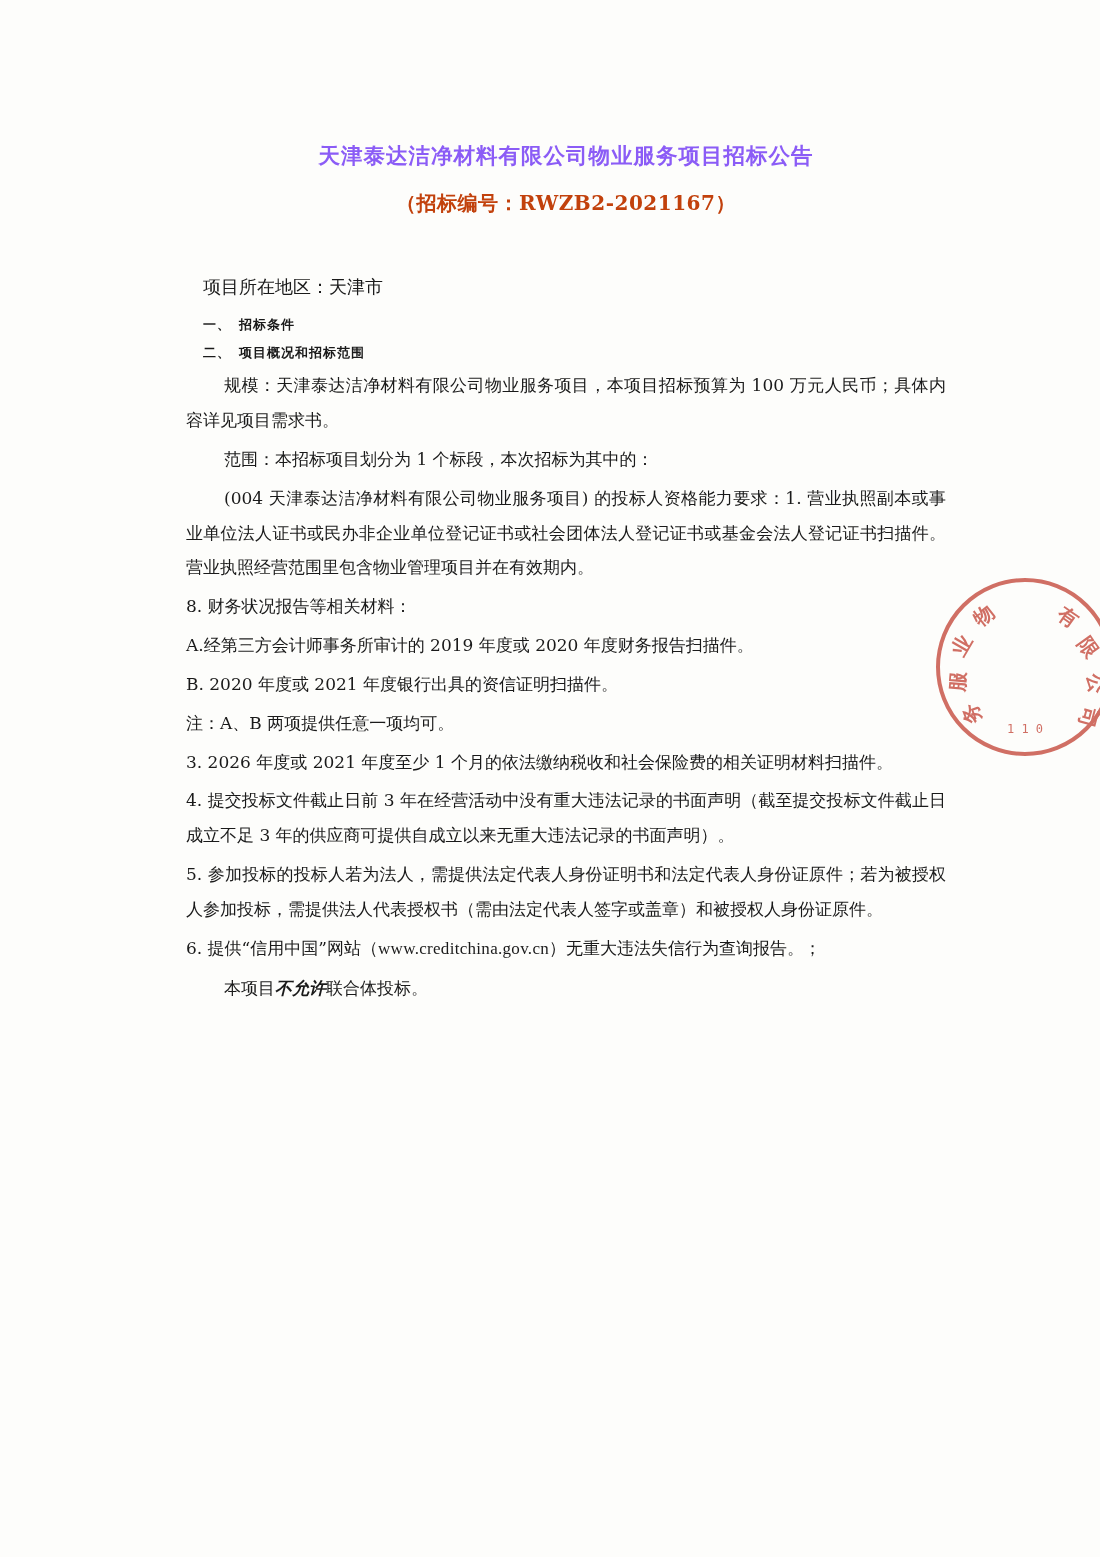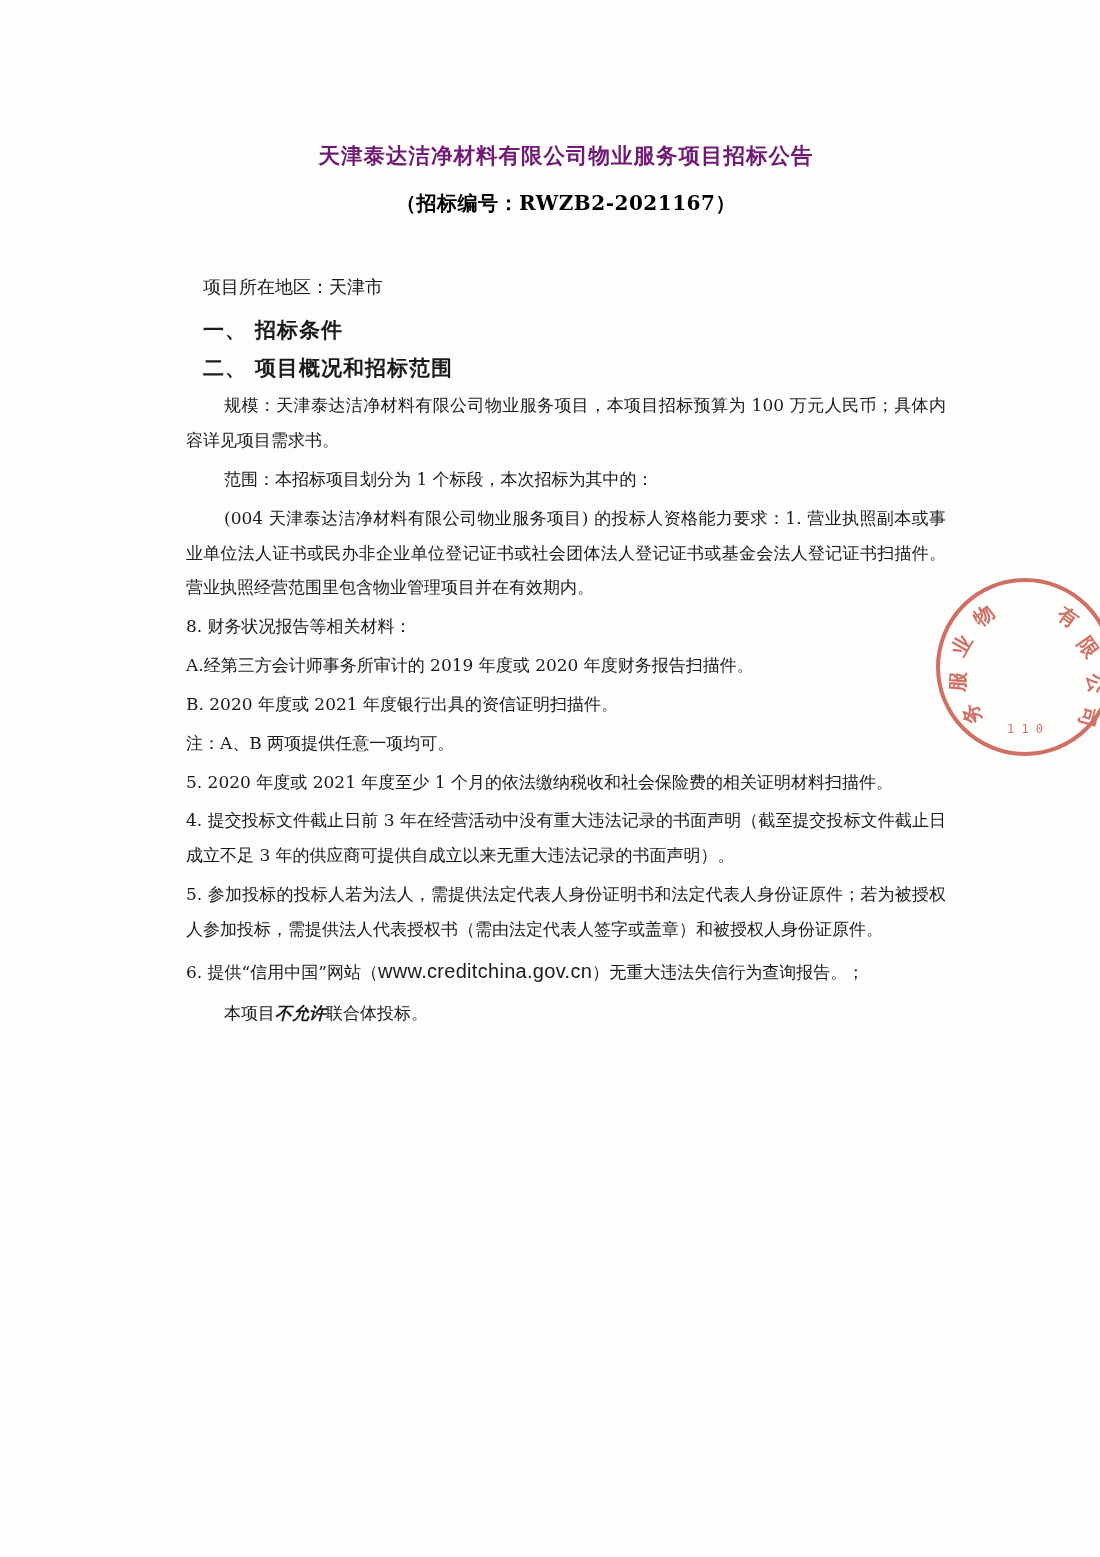--- a/index.html
+++ b/index.html
@@ -26,62 +26,62 @@
     top: 140px;
     width: 760px;
   }
   .doc-title {
     text-align: center;
     font-size: 21.5px;
     font-weight: bold;
     letter-spacing: 1px;
     line-height: 1.5;
     margin: 0 0 18px 0;
-    color: #701a75;
+    color: #8b5cf6;
   }
   .doc-subtitle {
     text-align: center;
     font-size: 20px;
     font-weight: bold;
     letter-spacing: 0.5px;
     margin: 0 0 52px 0;
-    color: #000000;
+    color: #c2410c;
   }
   .line {
     font-size: 18px;
     line-height: 2.05;
     margin: 0 0 6px 0;
     text-align: justify;
   }
   .line.indent1 {
     text-indent: 17px;
   }
   .heading {
-    font-size: 21px;
+    font-size: 13px;
     font-weight: bold;
     margin: 10px 0 6px 0;
     text-indent: 17px;
     letter-spacing: 1px;
   }
   .heading .num {
     margin-right: 8px;
   }
   .para {
     font-size: 17px;
     line-height: 2.05;
     text-align: justify;
     margin: 0 0 4px 0;
     text-indent: 38px;
   }
   .para.noindent {
     text-indent: 0;
   }
   .mono {
-    font-family: Liberation Sans, sans-serif;
-    font-size: 20px;
+    font-family: Liberation Serif, serif;
+    font-size: 17px;
     letter-spacing: 0.3px;
   }
   .italic-bold {
     font-style: italic;
     font-weight: bold;
   }
   .stamp {
     position: absolute;
     right: -14px;
     top: 578px;
@@ -132,21 +132,21 @@
       <span class="num">二、</span><span>项目概况和招标范围</span>
     </p>
     <p class="para">规模：天津泰达洁净材料有限公司物业服务项目，本项目招标预算为 100 万元人民币；具体内容详见项目需求书。</p>
     <p class="para">范围：本招标项目划分为 1 个标段，本次招标为其中的：</p>
 
     <p class="para">(004 天津泰达洁净材料有限公司物业服务项目) 的投标人资格能力要求：1. 营业执照副本或事业单位法人证书或民办非企业单位登记证书或社会团体法人登记证书或基金会法人登记证书扫描件。营业执照经营范围里包含物业管理项目并在有效期内。</p>
     <p class="para noindent">8. 财务状况报告等相关材料：</p>
     <p class="para noindent">A.经第三方会计师事务所审计的 2019 年度或 2020 年度财务报告扫描件。</p>
     <p class="para noindent">B. 2020 年度或 2021 年度银行出具的资信证明扫描件。</p>
     <p class="para noindent">注：A、B 两项提供任意一项均可。</p>
-    <p class="para noindent">5. 2020 年度或 2021 年度至少 1 个月的依法缴纳税收和社会保险费的相关证明材料扫描件。</p>
+    <p class="para noindent">3. 2026 年度或 2021 年度至少 1 个月的依法缴纳税收和社会保险费的相关证明材料扫描件。</p>
     <p class="para noindent">4. 提交投标文件截止日前 3 年在经营活动中没有重大违法记录的书面声明（截至提交投标文件截止日成立不足 3 年的供应商可提供自成立以来无重大违法记录的书面声明）。</p>
     <p class="para noindent">5. 参加投标的投标人若为法人，需提供法定代表人身份证明书和法定代表人身份证原件；若为被授权人参加投标，需提供法人代表授权书（需由法定代表人签字或盖章）和被授权人身份证原件。</p>
 
     <p class="para noindent"><span>6. 提供“信用中国”网站（</span><span class="mono">www.creditchina.gov.cn</span><span>）无重大违法失信行为查询报告。；</span></p>
 
     <p class="para"><span>本项目</span><span class="italic-bold">不允许</span><span>联合体投标。</span></p>
 
   </div>
 
   <div class="stamp">

